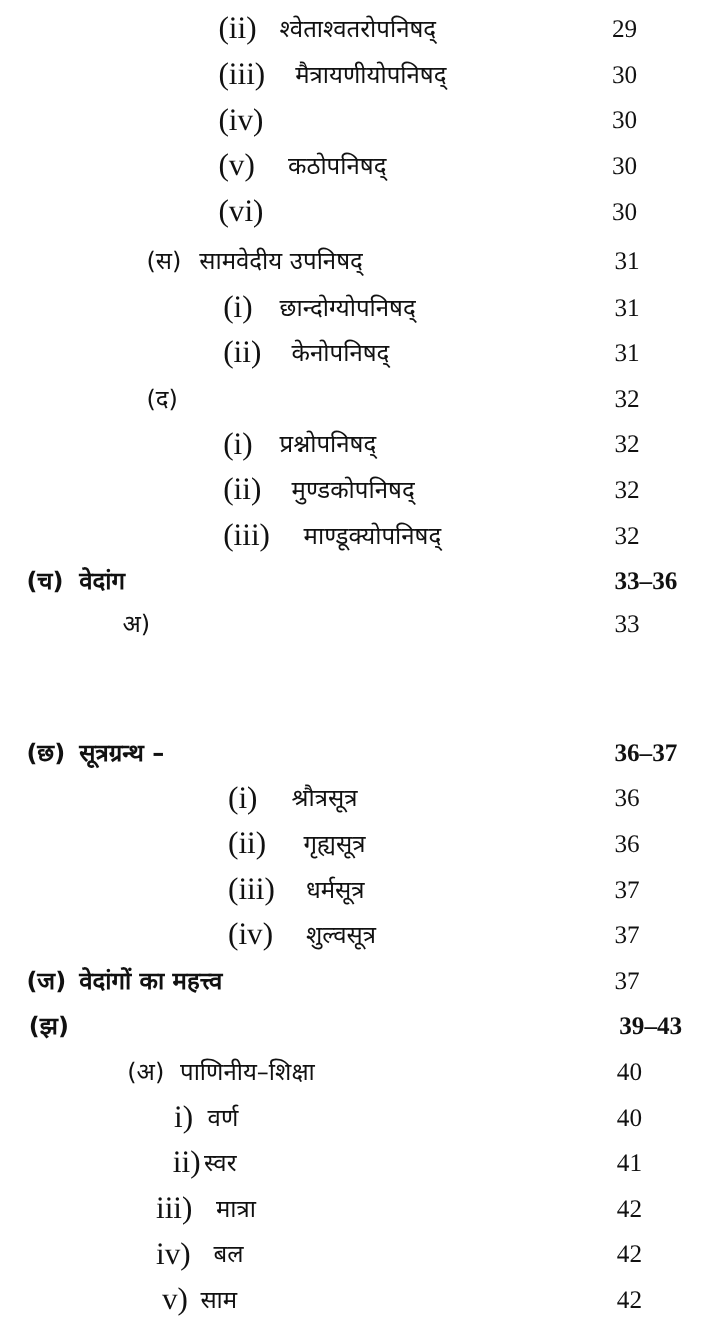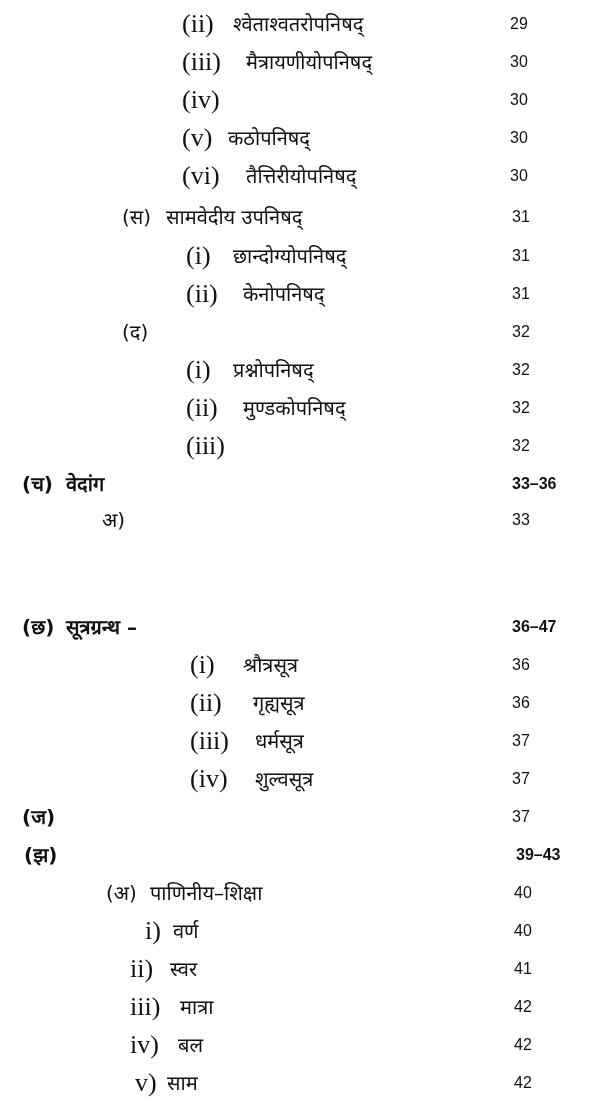--- a/index.html
+++ b/index.html
@@ -1,20 +1,20 @@
 <!DOCTYPE html>
 <html><head>
   <meta charset="utf-8">
   <style>
     html, body { margin: 0; padding: 0; background: #ffffff; }
     body { width: 600px; height: 1103px; position: relative; overflow: hidden; color: #111; }
     .row { position: absolute; left: 0; width: 600px; height: 36px; }
     .num { position: absolute; font-family: "Liberation Serif", serif; font-size: 26px; top: 0; line-height: 36px; }
     .txt { position: absolute; font-family: "DejaVu Sans", sans-serif; font-size: 20px; top: 0; line-height: 36px; }
-    .pg { position: absolute; font-family: Liberation Sans, sans-serif; font-size: 16px; top: 0; line-height: 36px; }
+    .pg { position: absolute; font-family: Liberation Serif, serif; font-size: 21px; top: 0; line-height: 36px; }
     .bold { font-weight: bold; }
     .para { position: absolute; left: 24px; width: 560px; font-family: "DejaVu Sans", sans-serif; font-size: 19px; line-height: 38px; }
   </style>
 </head>
 <body>
 
 <div class="row" style="top:6px">
   <span class="num" style="left:182px">(ii)</span>
   <span class="txt" style="left:233px">श्वेताश्वतरोपनिषद्</span>
   <span class="pg" style="left:510px">29</span>
@@ -23,26 +23,25 @@
   <span class="num" style="left:182px">(iii)</span>
   <span class="txt" style="left:246px">मैत्रायणीयोपनिषद्</span>
   <span class="pg" style="left:510px">30</span>
 </div>
 <div class="row" style="top:82px">
   <span class="num" style="left:182px">(iv)</span>
   <span class="pg" style="left:510px">30</span>
 </div>
 <div class="row" style="top:120px">
   <span class="num" style="left:182px">(v)</span>
-  <span class="txt" style="left:228px">कठोपनिषद्</span>
+  <span class="txt" style="left:240px">कठोपनिषद्</span>
   <span class="pg" style="left:510px">30</span>
 </div>
 <div class="row" style="top:158px">
   <span class="num" style="left:182px">(vi)</span>
-  <span class="txt" style="left:246px">तैत्तिरीयोपनिषद्</span>
   <span class="pg" style="left:510px">30</span>
 </div>
 
 <div class="row" style="top:199px">
   <span class="txt" style="left:122px">(स)</span>
   <span class="txt" style="left:166px">सामवेदीय उपनिषद्</span>
   <span class="pg" style="left:512px">31</span>
 </div>
 <div class="row" style="top:238px">
   <span class="num" style="left:186px">(i)</span>
@@ -64,39 +63,40 @@
   <span class="txt" style="left:233px">प्रश्नोपनिषद्</span>
   <span class="pg" style="left:512px">32</span>
 </div>
 <div class="row" style="top:390px">
   <span class="num" style="left:186px">(ii)</span>
   <span class="txt" style="left:243px">मुण्डकोपनिषद्</span>
   <span class="pg" style="left:512px">32</span>
 </div>
 <div class="row" style="top:428px">
   <span class="num" style="left:186px">(iii)</span>
+  <span class="txt" style="left:253px">माण्डूक्योपनिषद्</span>
   <span class="pg" style="left:512px">32</span>
 </div>
 
 <div class="row" style="top:466px">
   <span class="txt bold" style="left:22px">(च)</span>
   <span class="txt bold" style="left:66px">वेदांग</span>
   <span class="pg bold" style="left:512px">33–36</span>
 </div>
 <div class="row" style="top:502px">
   <span class="txt" style="left:102px">अ)</span>
   <span class="pg" style="left:512px">33</span>
 </div>
 <div class="para" style="top:533px">
 </div>
 
 <div class="row" style="top:609px">
   <span class="txt bold" style="left:22px">(छ)</span>
   <span class="txt bold" style="left:66px">सूत्रग्रन्थ –</span>
-  <span class="pg bold" style="left:512px">36–47</span>
+  <span class="pg bold" style="left:512px">36–37</span>
 </div>
 <div class="row" style="top:647px">
   <span class="num" style="left:190px">(i)</span>
   <span class="txt" style="left:243px">श्रौत्रसूत्र</span>
   <span class="pg" style="left:512px">36</span>
 </div>
 <div class="row" style="top:685px">
   <span class="num" style="left:190px">(ii)</span>
   <span class="txt" style="left:253px">गृह्यसूत्र</span>
   <span class="pg" style="left:512px">36</span>
@@ -106,39 +106,40 @@
   <span class="txt" style="left:255px">धर्मसूत्र</span>
   <span class="pg" style="left:512px">37</span>
 </div>
 <div class="row" style="top:761px">
   <span class="num" style="left:190px">(iv)</span>
   <span class="txt" style="left:255px">शुल्वसूत्र</span>
   <span class="pg" style="left:512px">37</span>
 </div>
 <div class="row" style="top:799px">
   <span class="txt bold" style="left:22px">(ज)</span>
+  <span class="txt bold" style="left:66px">वेदांगों का महत्त्व</span>
   <span class="pg" style="left:512px">37</span>
 </div>
 
 <div class="row" style="top:837px">
   <span class="txt bold" style="left:24px">(झ)</span>
   <span class="pg bold" style="left:516px">39–43</span>
 </div>
 <div class="row" style="top:875px">
   <span class="txt" style="left:106px">(अ)</span>
   <span class="txt" style="left:150px">पाणिनीय–शिक्षा</span>
   <span class="pg" style="left:514px">40</span>
 </div>
 <div class="row" style="top:913px">
   <span class="num" style="left:145px">i)</span>
   <span class="txt" style="left:173px">वर्ण</span>
   <span class="pg" style="left:514px">40</span>
 </div>
 <div class="row" style="top:951px">
-  <span class="num" style="left:130px">ii)</span>
+  <span class="num" style="left:144px">ii)</span>
   <span class="txt" style="left:170px">स्वर</span>
   <span class="pg" style="left:514px">41</span>
 </div>
 <div class="row" style="top:989px">
   <span class="num" style="left:130px">iii)</span>
   <span class="txt" style="left:180px">मात्रा</span>
   <span class="pg" style="left:514px">42</span>
 </div>
 <div class="row" style="top:1027px">
   <span class="num" style="left:130px">iv)</span>

